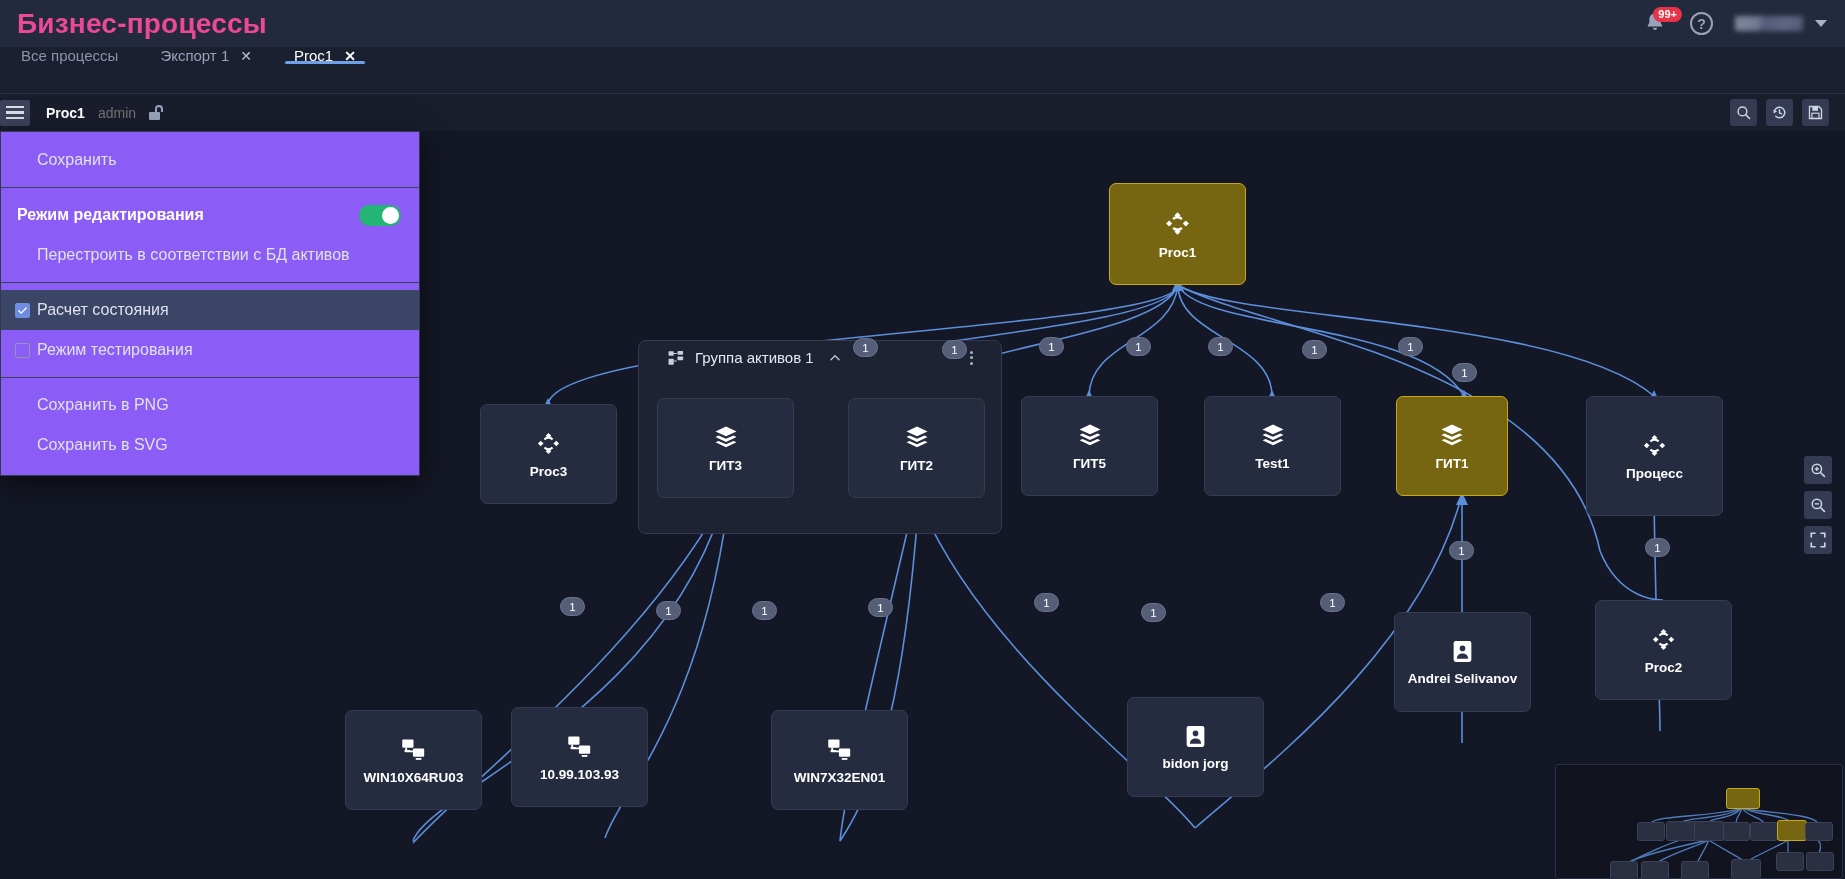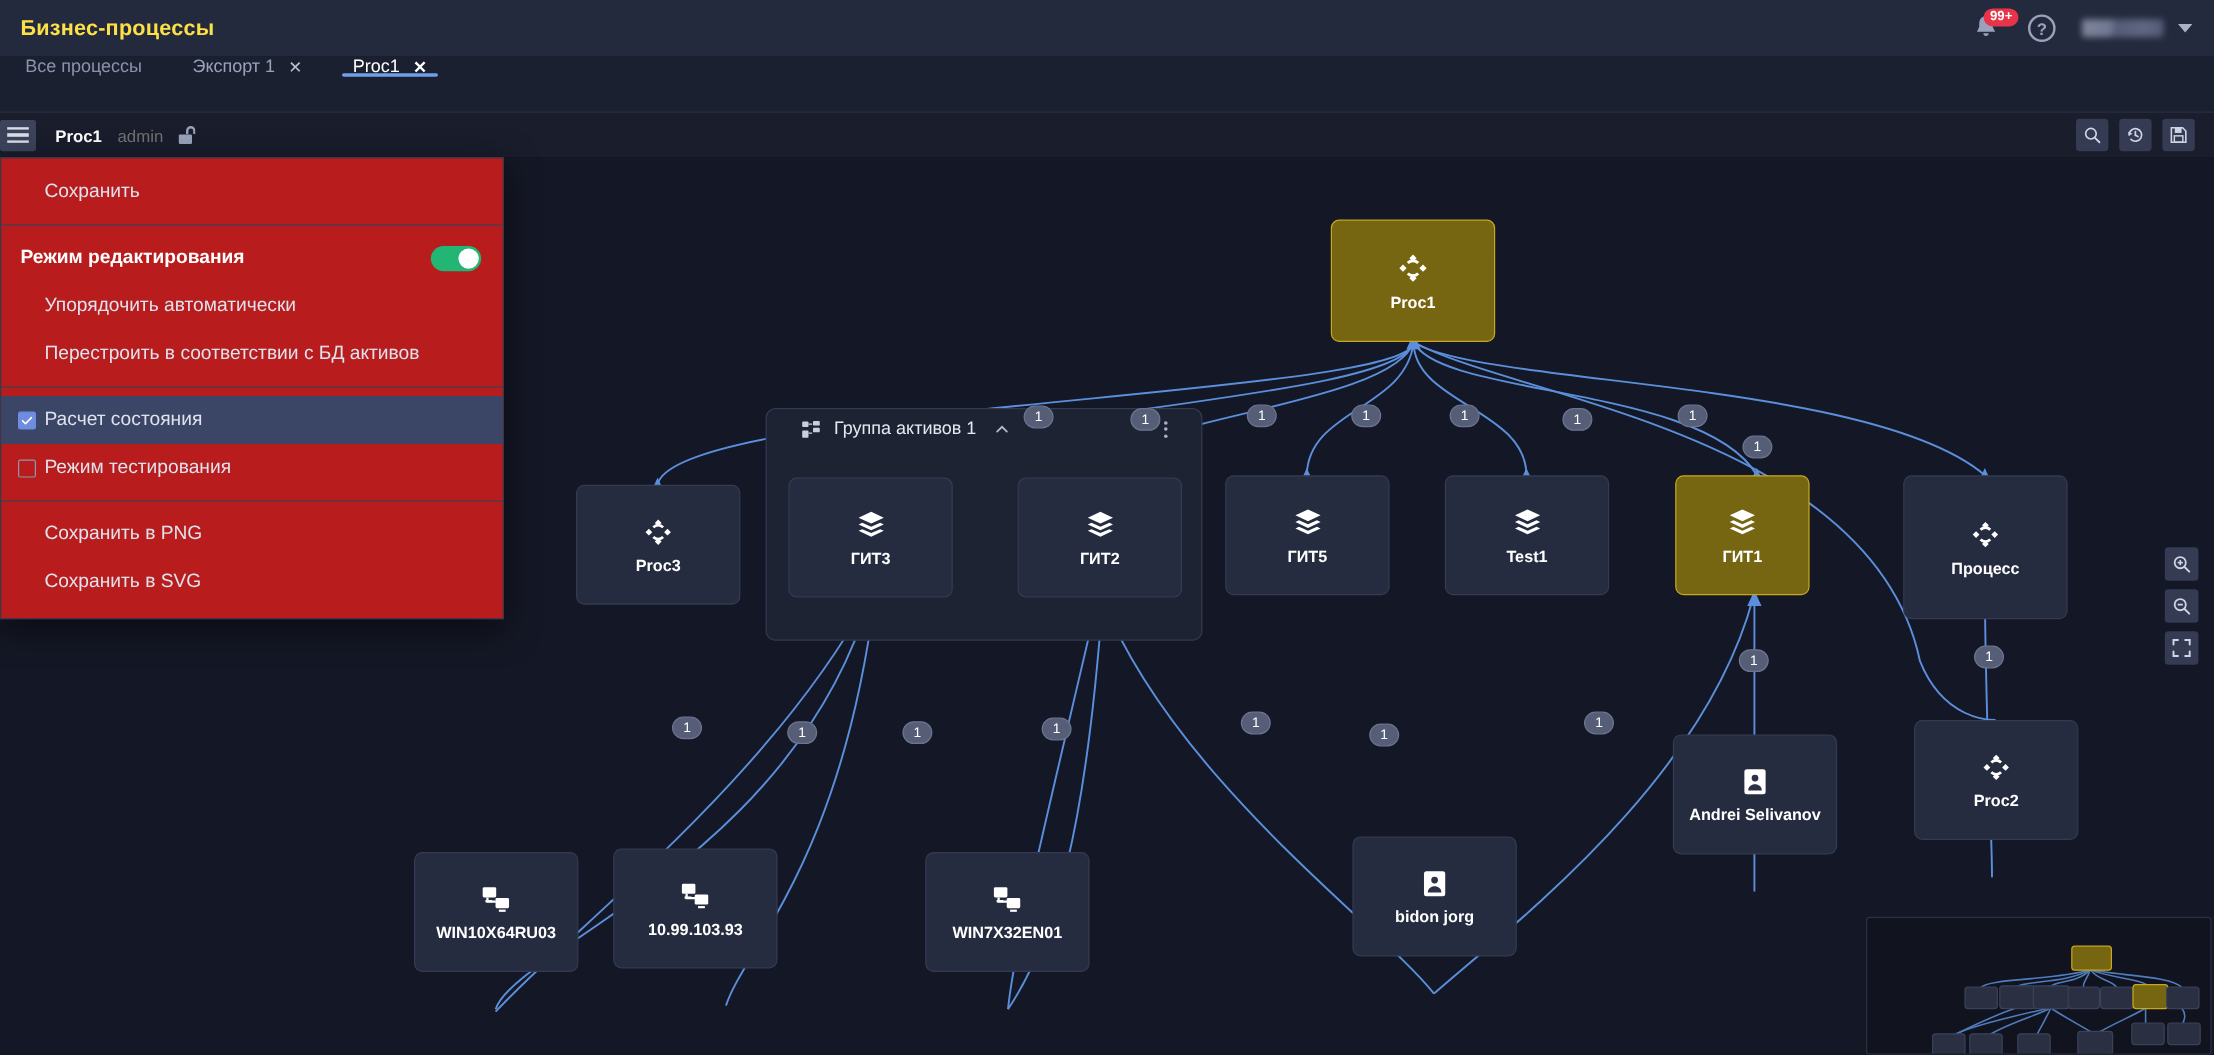--- a/index.html
+++ b/index.html
@@ -13,21 +13,21 @@
   #app { position: relative; width: 1845px; height: 879px; }
 
   
   .header {
     position: absolute; left: 0; top: 0; width: 1845px; height: 47px;
     background: #242a3d;
     display: flex; align-items: center;
   }
   .app-title {
     margin-left: 17px;
-    font-size: 18px; font-weight: bold; color: #fde047;
+    font-size: 28px; font-weight: bold; color: #ec4899;
     letter-spacing: .2px;
   }
   .header-right {
     margin-left: auto; display: flex; align-items: center; height: 100%;
     padding-right: 18px; gap: 22px;
   }
   .bell-wrap { position: relative; width: 26px; height: 28px; }
   .badge {
     position: absolute; right: -14px; top: -3px;
     background: #e8344a; color: #fff;
@@ -140,21 +140,21 @@
   .minimap {
     position: absolute; right: 2px; bottom: 0; width: 288px; height: 115px;
     background: #11141f; border: 1px solid #2a3145; border-radius: 3px; overflow: hidden;
   }
   .mm-node { position: absolute; background: #2a3042; border: 1px solid #3a4159; border-radius: 3px; }
   .mm-node.gold { background: #776611; border-color: #c8a81f; }
 
   
   .menu {
     position: absolute; left: 0; top: 131px; width: 420px;
-    background: #b91c1c; border: 1px solid #333a50;
+    background: #8b5cf6; border: 1px solid #333a50;
     box-shadow: 0 8px 28px rgba(0,0,0,.55); z-index: 50;
     padding: 8px 0 10px 0;
   }
   .mi {
     display: flex; align-items: center; height: 40px;
     padding: 0 18px 0 36px; font-size: 16px; color: #dfe3ee; cursor: pointer;
   }
   .mi.bold { font-weight: bold; color: #ffffff; padding-left: 16px; }
   .mi.sel { background: #3b4566; }
   .mi-sep { height: 1px; background: #3b4257; margin: 7px 0; }
@@ -547,23 +547,20 @@
 
     <div class="mi-sep"></div>
 
     <div class="mi bold">
       <span>Режим редактирования</span>
       <span class="toggle">
           <span class="knob"></span>
         </span>
     </div>
 
-    <div class="mi">
-      <span>Упорядочить автоматически</span>
-    </div>
 
     <div class="mi">
       <span>Перестроить в соответствии с БД активов</span>
     </div>
 
     <div class="mi-sep"></div>
 
     <div class="mi sel mi-rel">
       <span class="cb on">
         <svg width="11" height="11" viewBox="0 0 24 24">

